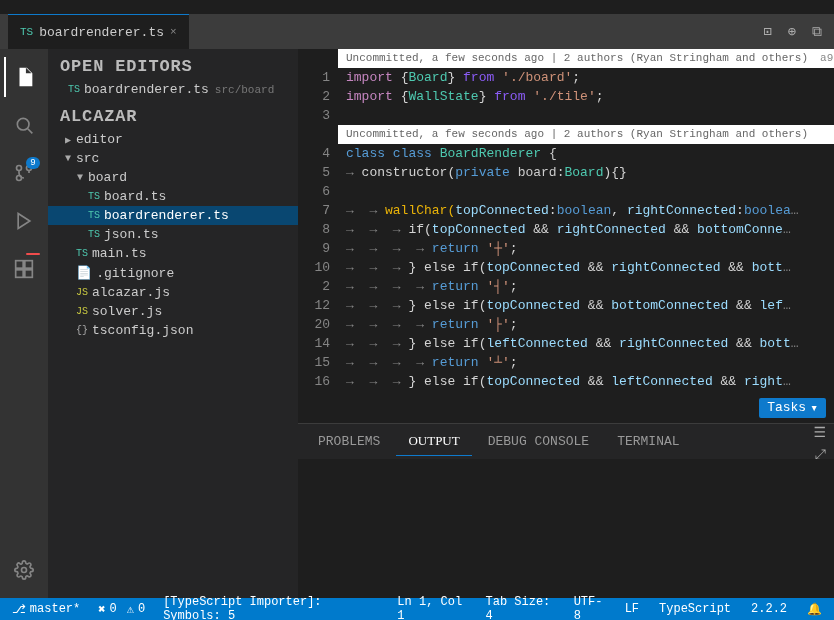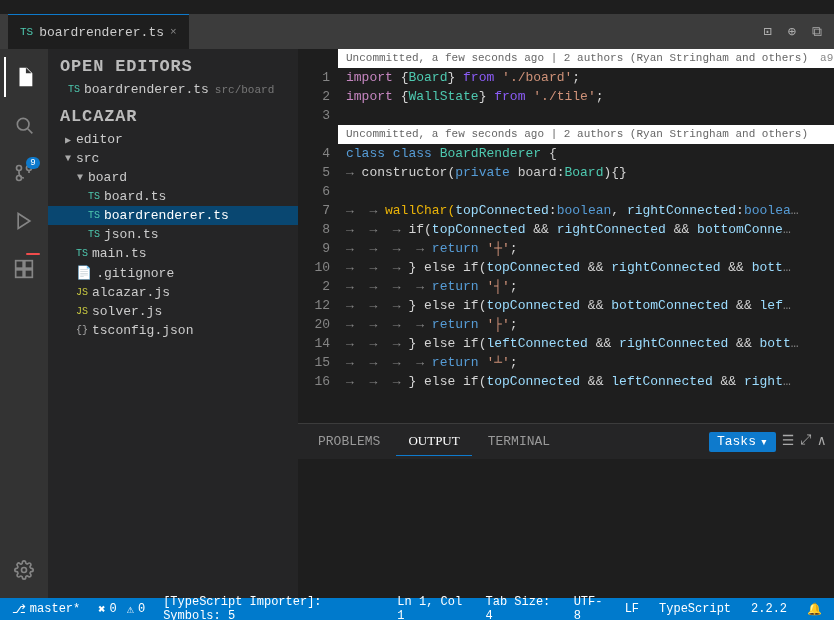--- a/index.html
+++ b/index.html
@@ -239,21 +239,22 @@
     }
     .panel-tab.active {
       color: #fff;
       border-bottom: 1px solid #0e7acc;
       font-family: Liberation Serif, serif;
     }
     .panel-tab-icons {
       margin-left: auto;
       display: flex;
       gap: 6px;
-      align-items: flex-start;
+      align-items: flex-end;
+      flex-direction: column;
     }
     .panel-tab-icon {
       color: #aaa;
       font-size: 14px;
       cursor: pointer;
     }
     .tasks-dropdown {
       display: flex;
       align-items: center;
       gap: 4px;
@@ -600,20 +601,21 @@
               <span class="dim">…</span>
             </div>
           </div>
         </div>
       </div>
 
       <div class="panel">
         <div class="panel-tabs">
           <div class="panel-tab">PROBLEMS</div>
           <div class="panel-tab active">OUTPUT</div>
+          <div class="panel-tab">DEBUG CONSOLE</div>
           <div class="panel-tab">TERMINAL</div>
           <div class="panel-tab-icons">
             <div class="tasks-dropdown">
               <span>Tasks</span>
               <span>▾</span>
             </div>
             <span class="panel-tab-icon">☰</span>
             <span class="panel-tab-icon">⤢</span>
             <span class="panel-tab-icon">∧</span>
           </div>

